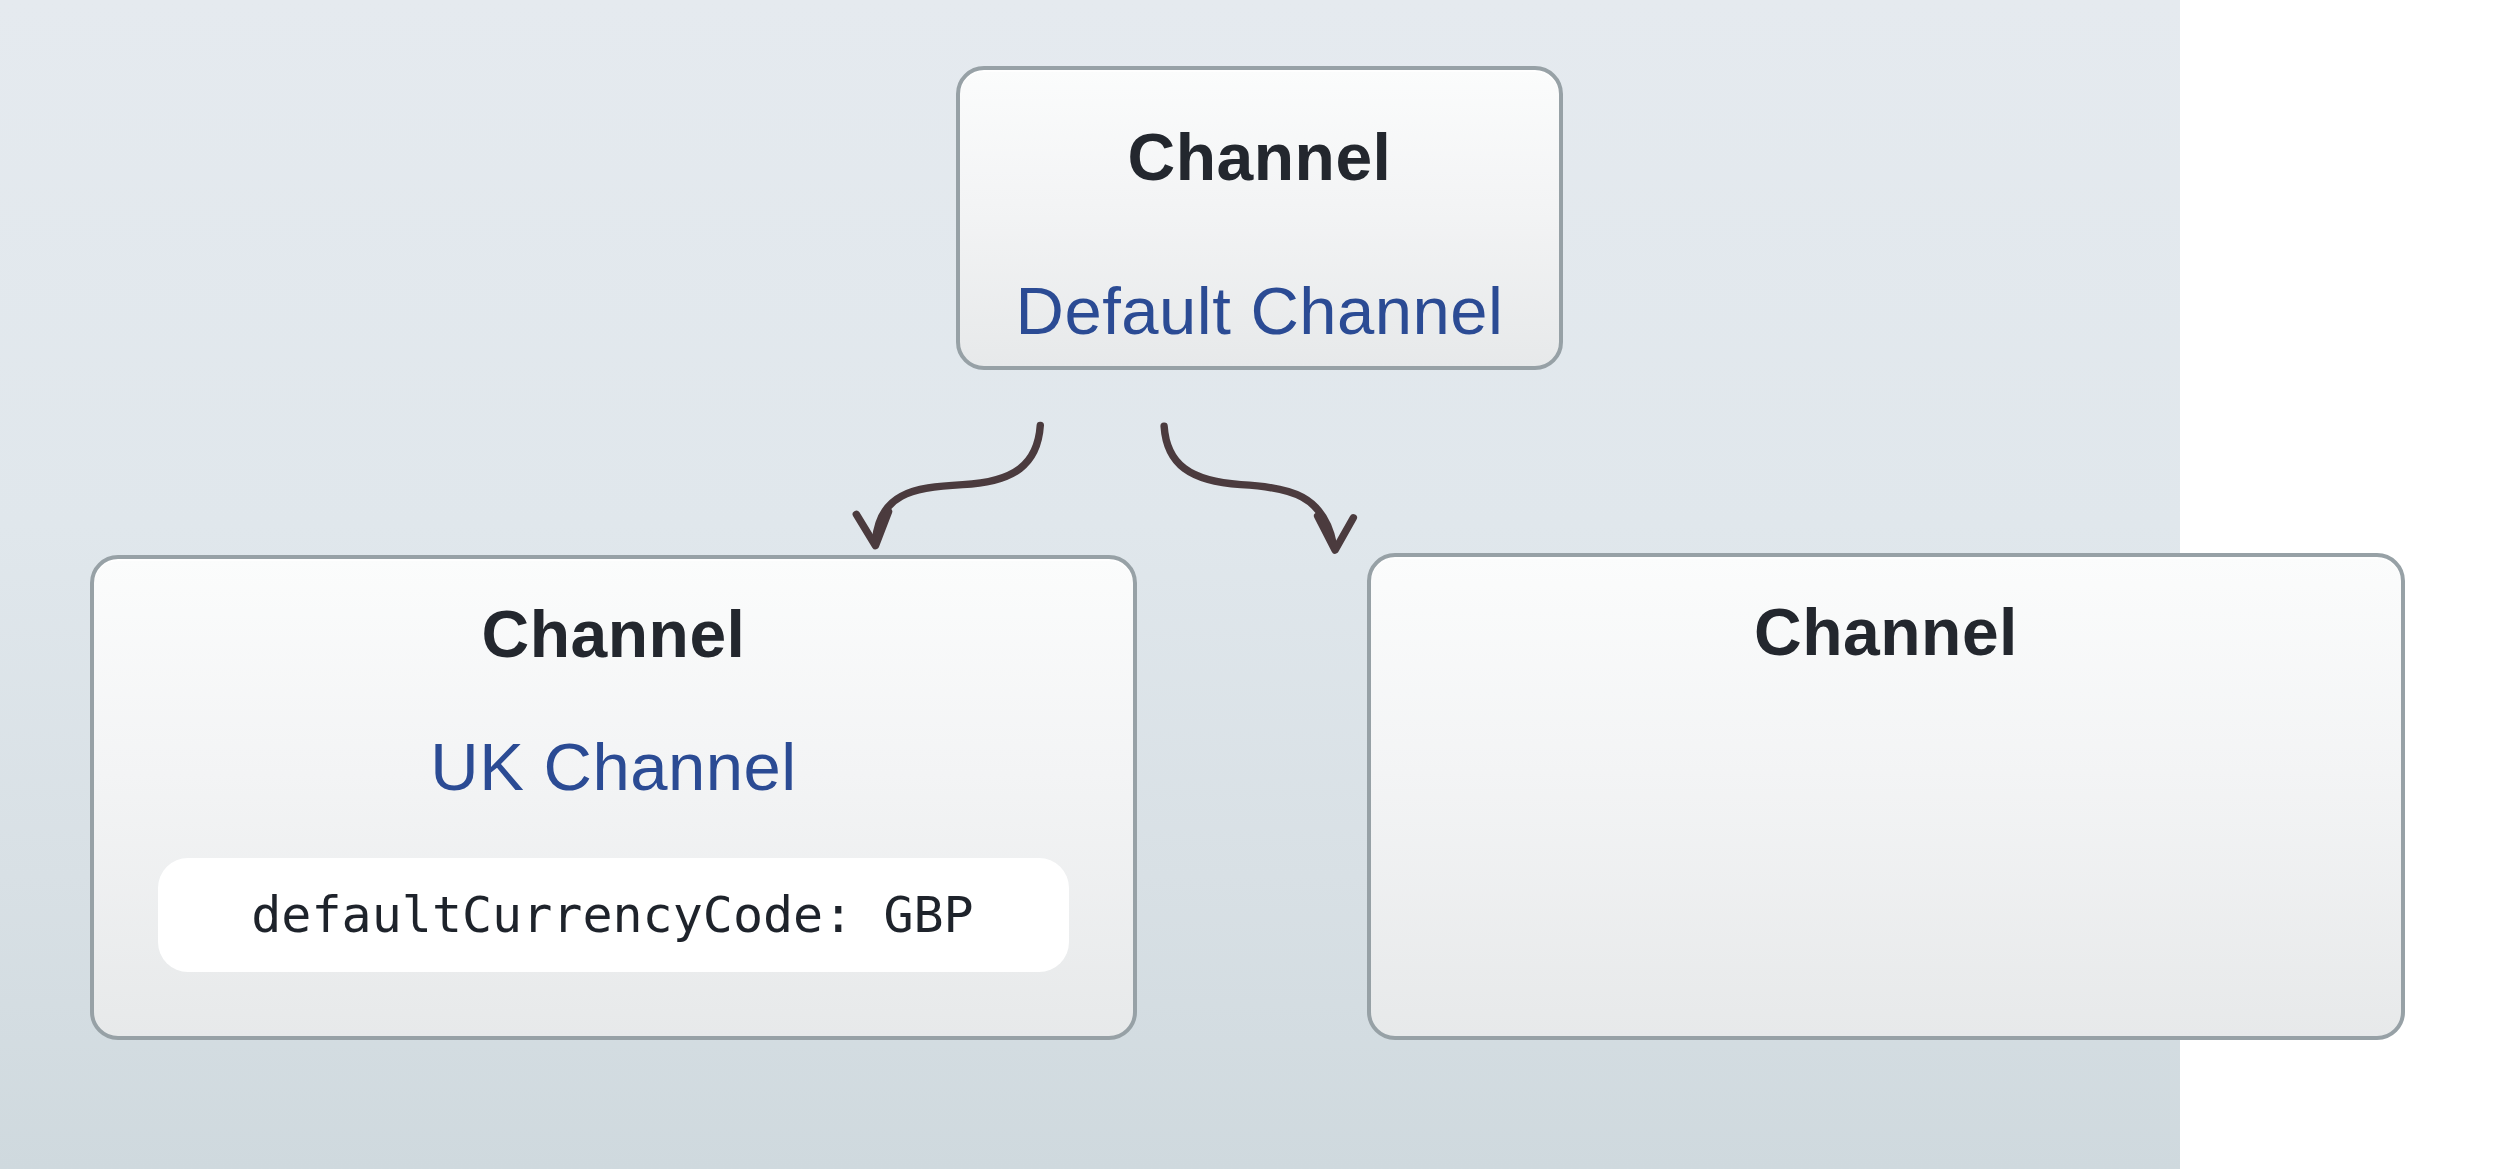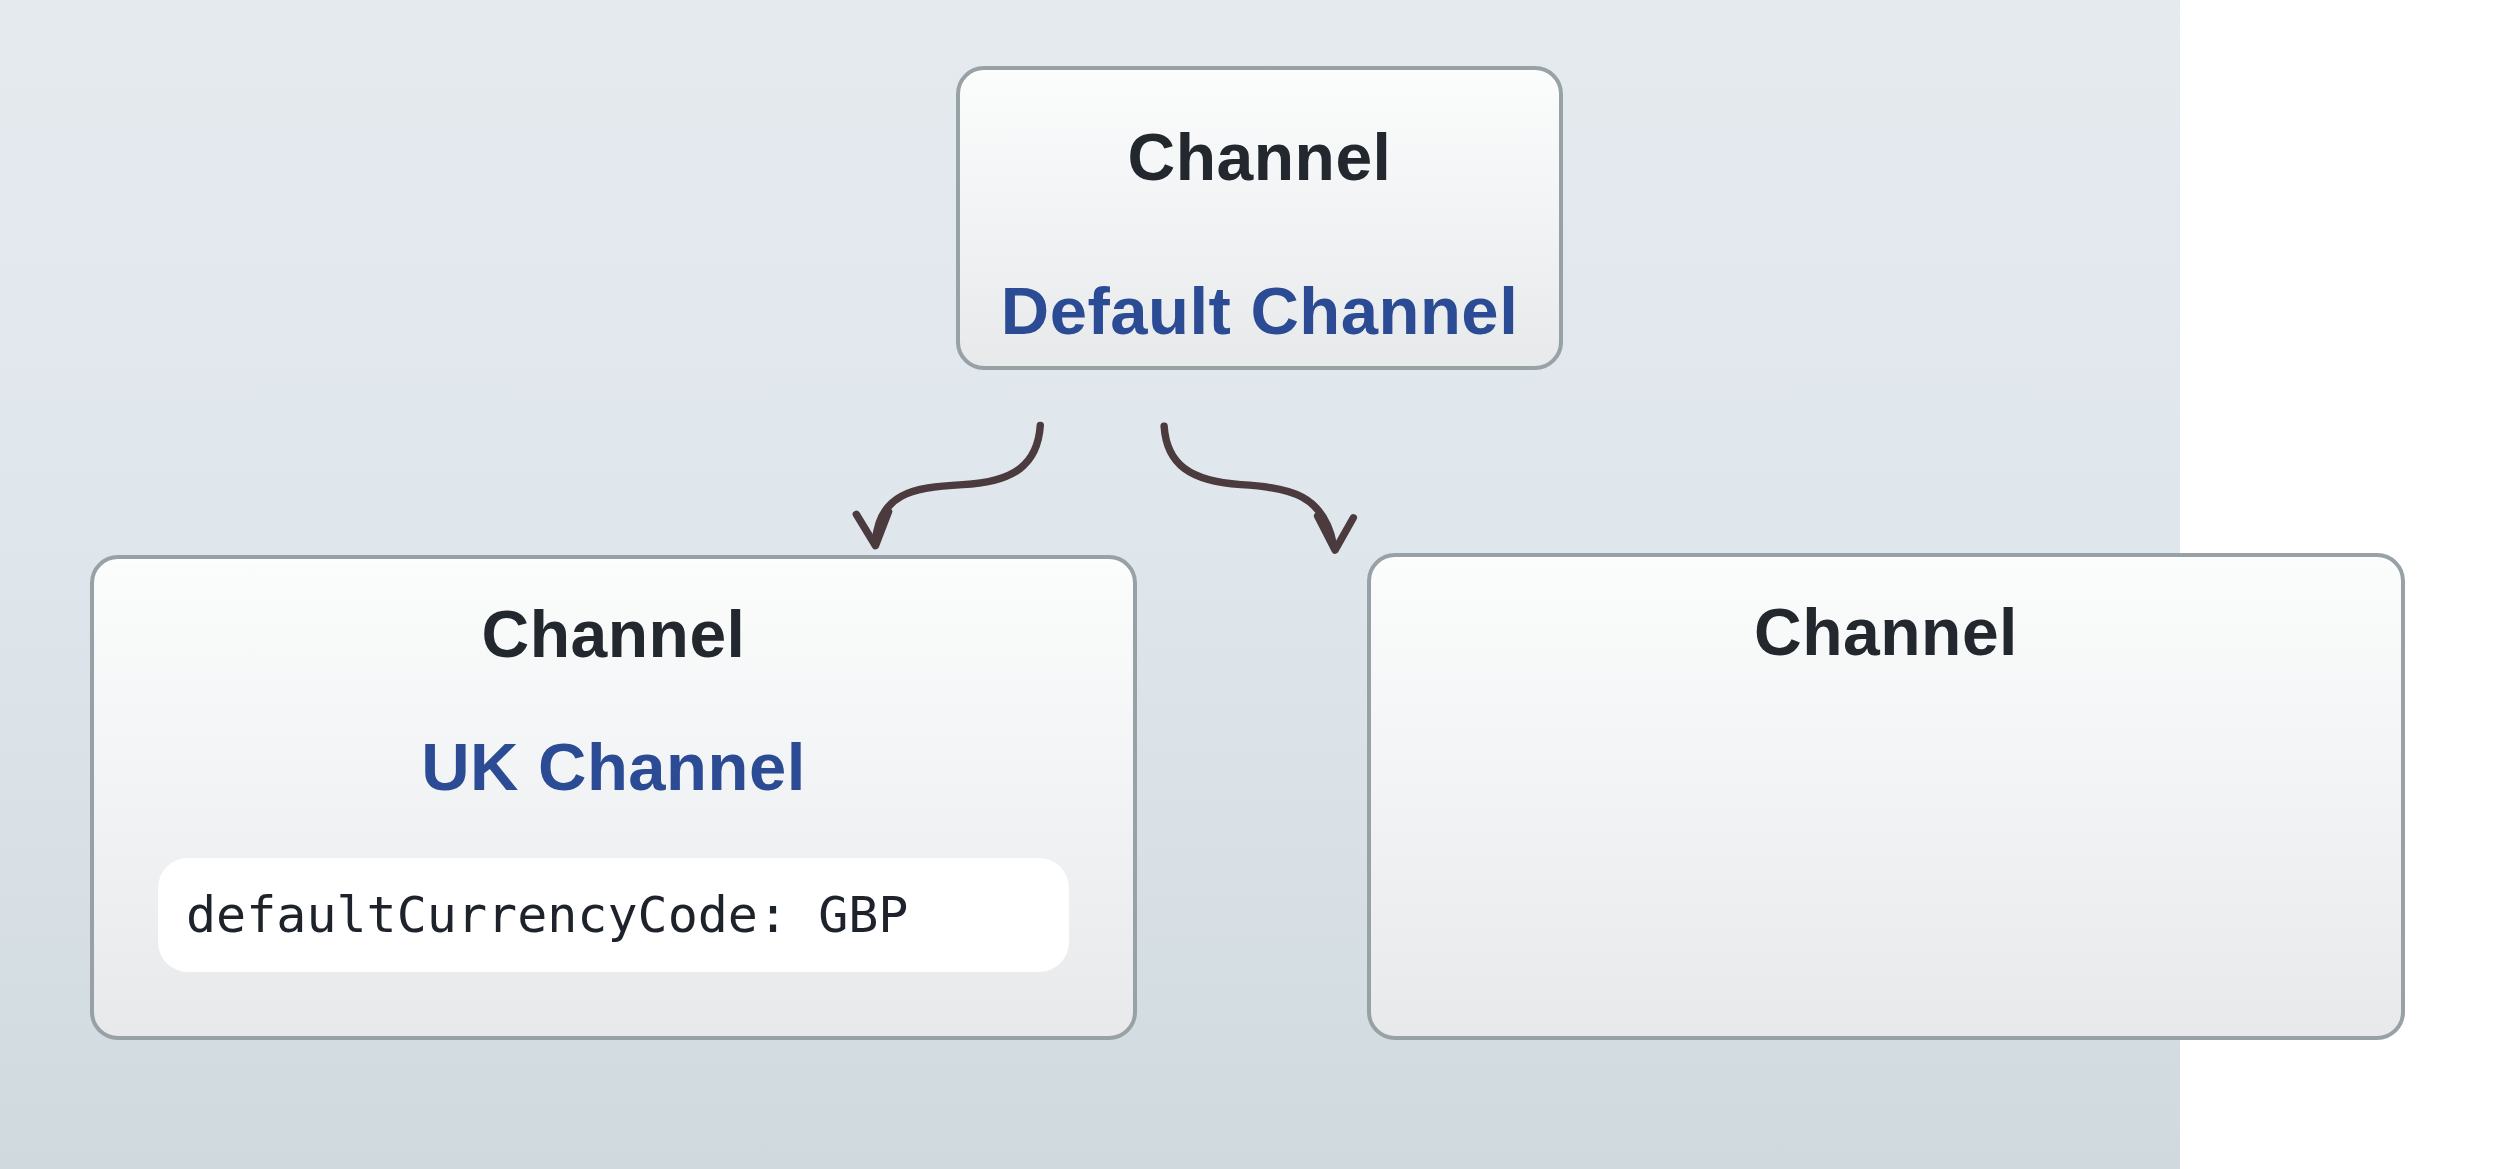--- a/index.html
+++ b/index.html
@@ -43,41 +43,41 @@
   .type-label {
     font-size: 66px;
     font-weight: bold;
     line-height: 70px;
     color: #23272e;
     letter-spacing: 0.5px;
     white-space: nowrap;
   }
   .name-label {
     font-size: 67px;
-    font-weight: bold;
+    font-weight: normal;
     line-height: 70px;
     color: #2b4b94;
     letter-spacing: 0.5px;
     white-space: nowrap;
   }
   .card-parent .type-label { margin-top: 52px; }
   .card-parent .name-label { margin-top: 84px; }
 
   .card-uk .type-label,
   .card-germany .type-label { margin-top: 40px; }
   .card-uk .name-label,
   .card-germany .name-label { margin-top: 63px; }
 
   .attr-pill {
     align-self: stretch;
     margin: 56px 64px 0 64px;
     background: #ffffff;
     border-radius: 30px;
     padding: 31px 30px 31px 28px;
-    text-align: left;
+    text-align: center;
   }
   .attr-code {
     font-family: "DejaVu Sans Mono", "Liberation Mono", monospace;
     font-size: 50px;
     line-height: 52px;
     color: #1e232b;
     white-space: pre;
   }
 </style>
 </head>

